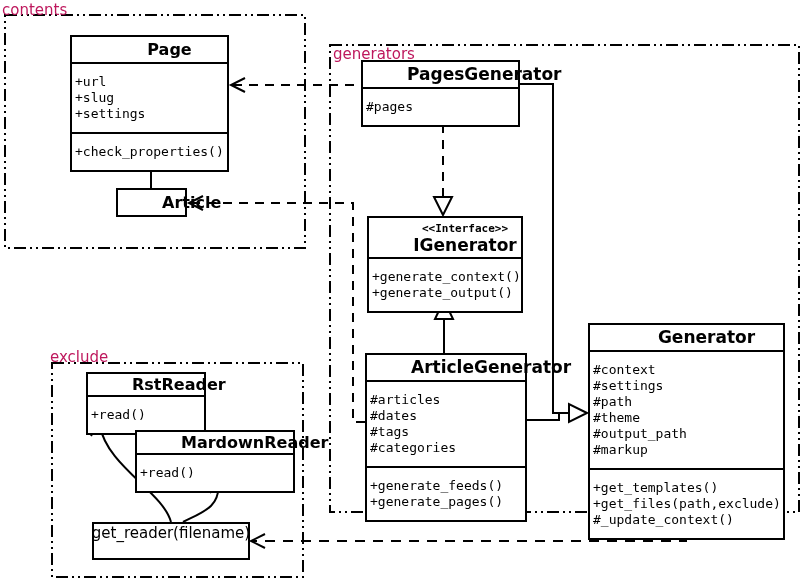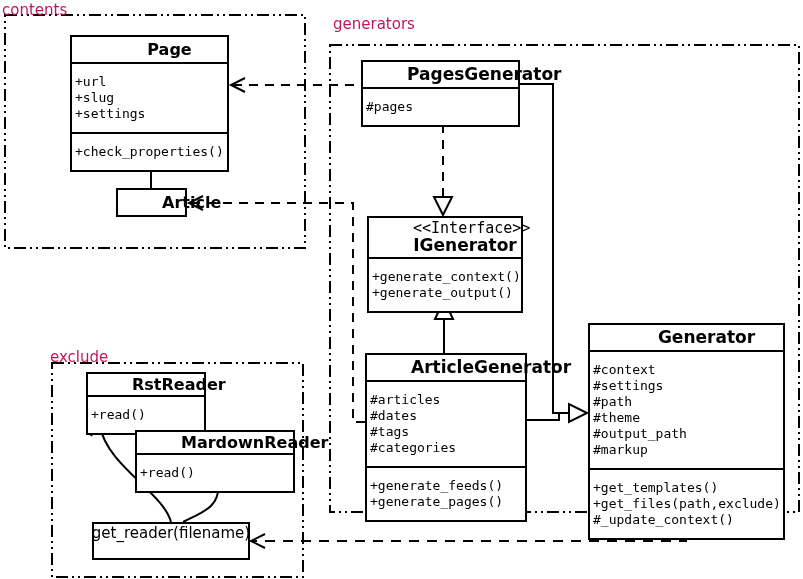--- a/index.html
+++ b/index.html
@@ -7,22 +7,22 @@
            font-family:"DejaVu Sans",sans-serif;color:#000;overflow:hidden;}
   #connectors{position:absolute;left:0;top:0;width:803px;height:579px;}
   .pkg-label{position:absolute;font-size:15px;line-height:16px;color:#be185d;white-space:nowrap;}
   .uml-class{position:absolute;background:#fff;border:2px solid #000;box-sizing:border-box;}
   .uml-title{font-family:"DejaVu Sans",sans-serif;font-weight:bold;font-size:16px;
              line-height:19px;text-align:center;padding:3px 4px;white-space:nowrap;margin-left:40px;}
   .uml-title.big{font-size:17px;}
   .uml-sec{border-top:2px solid #000;padding:10px 3px;}
   .uml-row{font-family:"DejaVu Sans Mono",monospace;font-size:13px;line-height:16px;
            white-space:pre;text-align:left;}
-  .stereotype{font-family:"DejaVu Sans Mono",monospace;font-size:15px;line-height:15px;
-              text-align:center;font-weight:normal;}
+  .stereotype{font-family:"DejaVu Sans Mono",monospace;font-size:11px;line-height:15px;
+              text-align:center;font-weight:bold;}
   .plain-box{position:absolute;background:#fff;border:2px solid #000;box-sizing:border-box;
              display:flex;justify-content:center;font-size:15px;white-space:nowrap;}
 </style>
 </head>
 <body>
 
 <div id="diagram">
 
   <svg id="connectors" width="803" height="579" viewBox="0 0 803 579" fill="none" stroke="#000" stroke-width="2">
 
@@ -54,21 +54,21 @@
     <path d="M 265,534 L 251,541 L 265,548"></path>
 
     <path d="M 171,522 C 163,492 107,466 100,426"></path>
     <path d="M 91,436 L 99,421 L 107,433"></path>
 
     <path d="M 183,522 C 200,513 221,508 218,483"></path>
     <path d="M 210,493 L 218,480 L 226,492"></path>
   </svg>
 
   <div class="pkg-label" style="left:2px;top:2px;">contents</div>
-  <div class="pkg-label" style="left:333px;top:16px;text-align:right;">generators</div>
+  <div class="pkg-label" style="left:333px;top:46px;text-align:right;">generators</div>
   <div class="pkg-label" style="left:50px;top:349px;">exclude</div>
 
   <div class="uml-class" style="left:70px;top:35px;width:159px;">
     <div class="uml-title">Page</div>
     <div class="uml-sec">
       <div class="uml-row">+url</div>
       <div class="uml-row">+slug</div>
       <div class="uml-row">+settings</div>
     </div>
     <div class="uml-sec">

